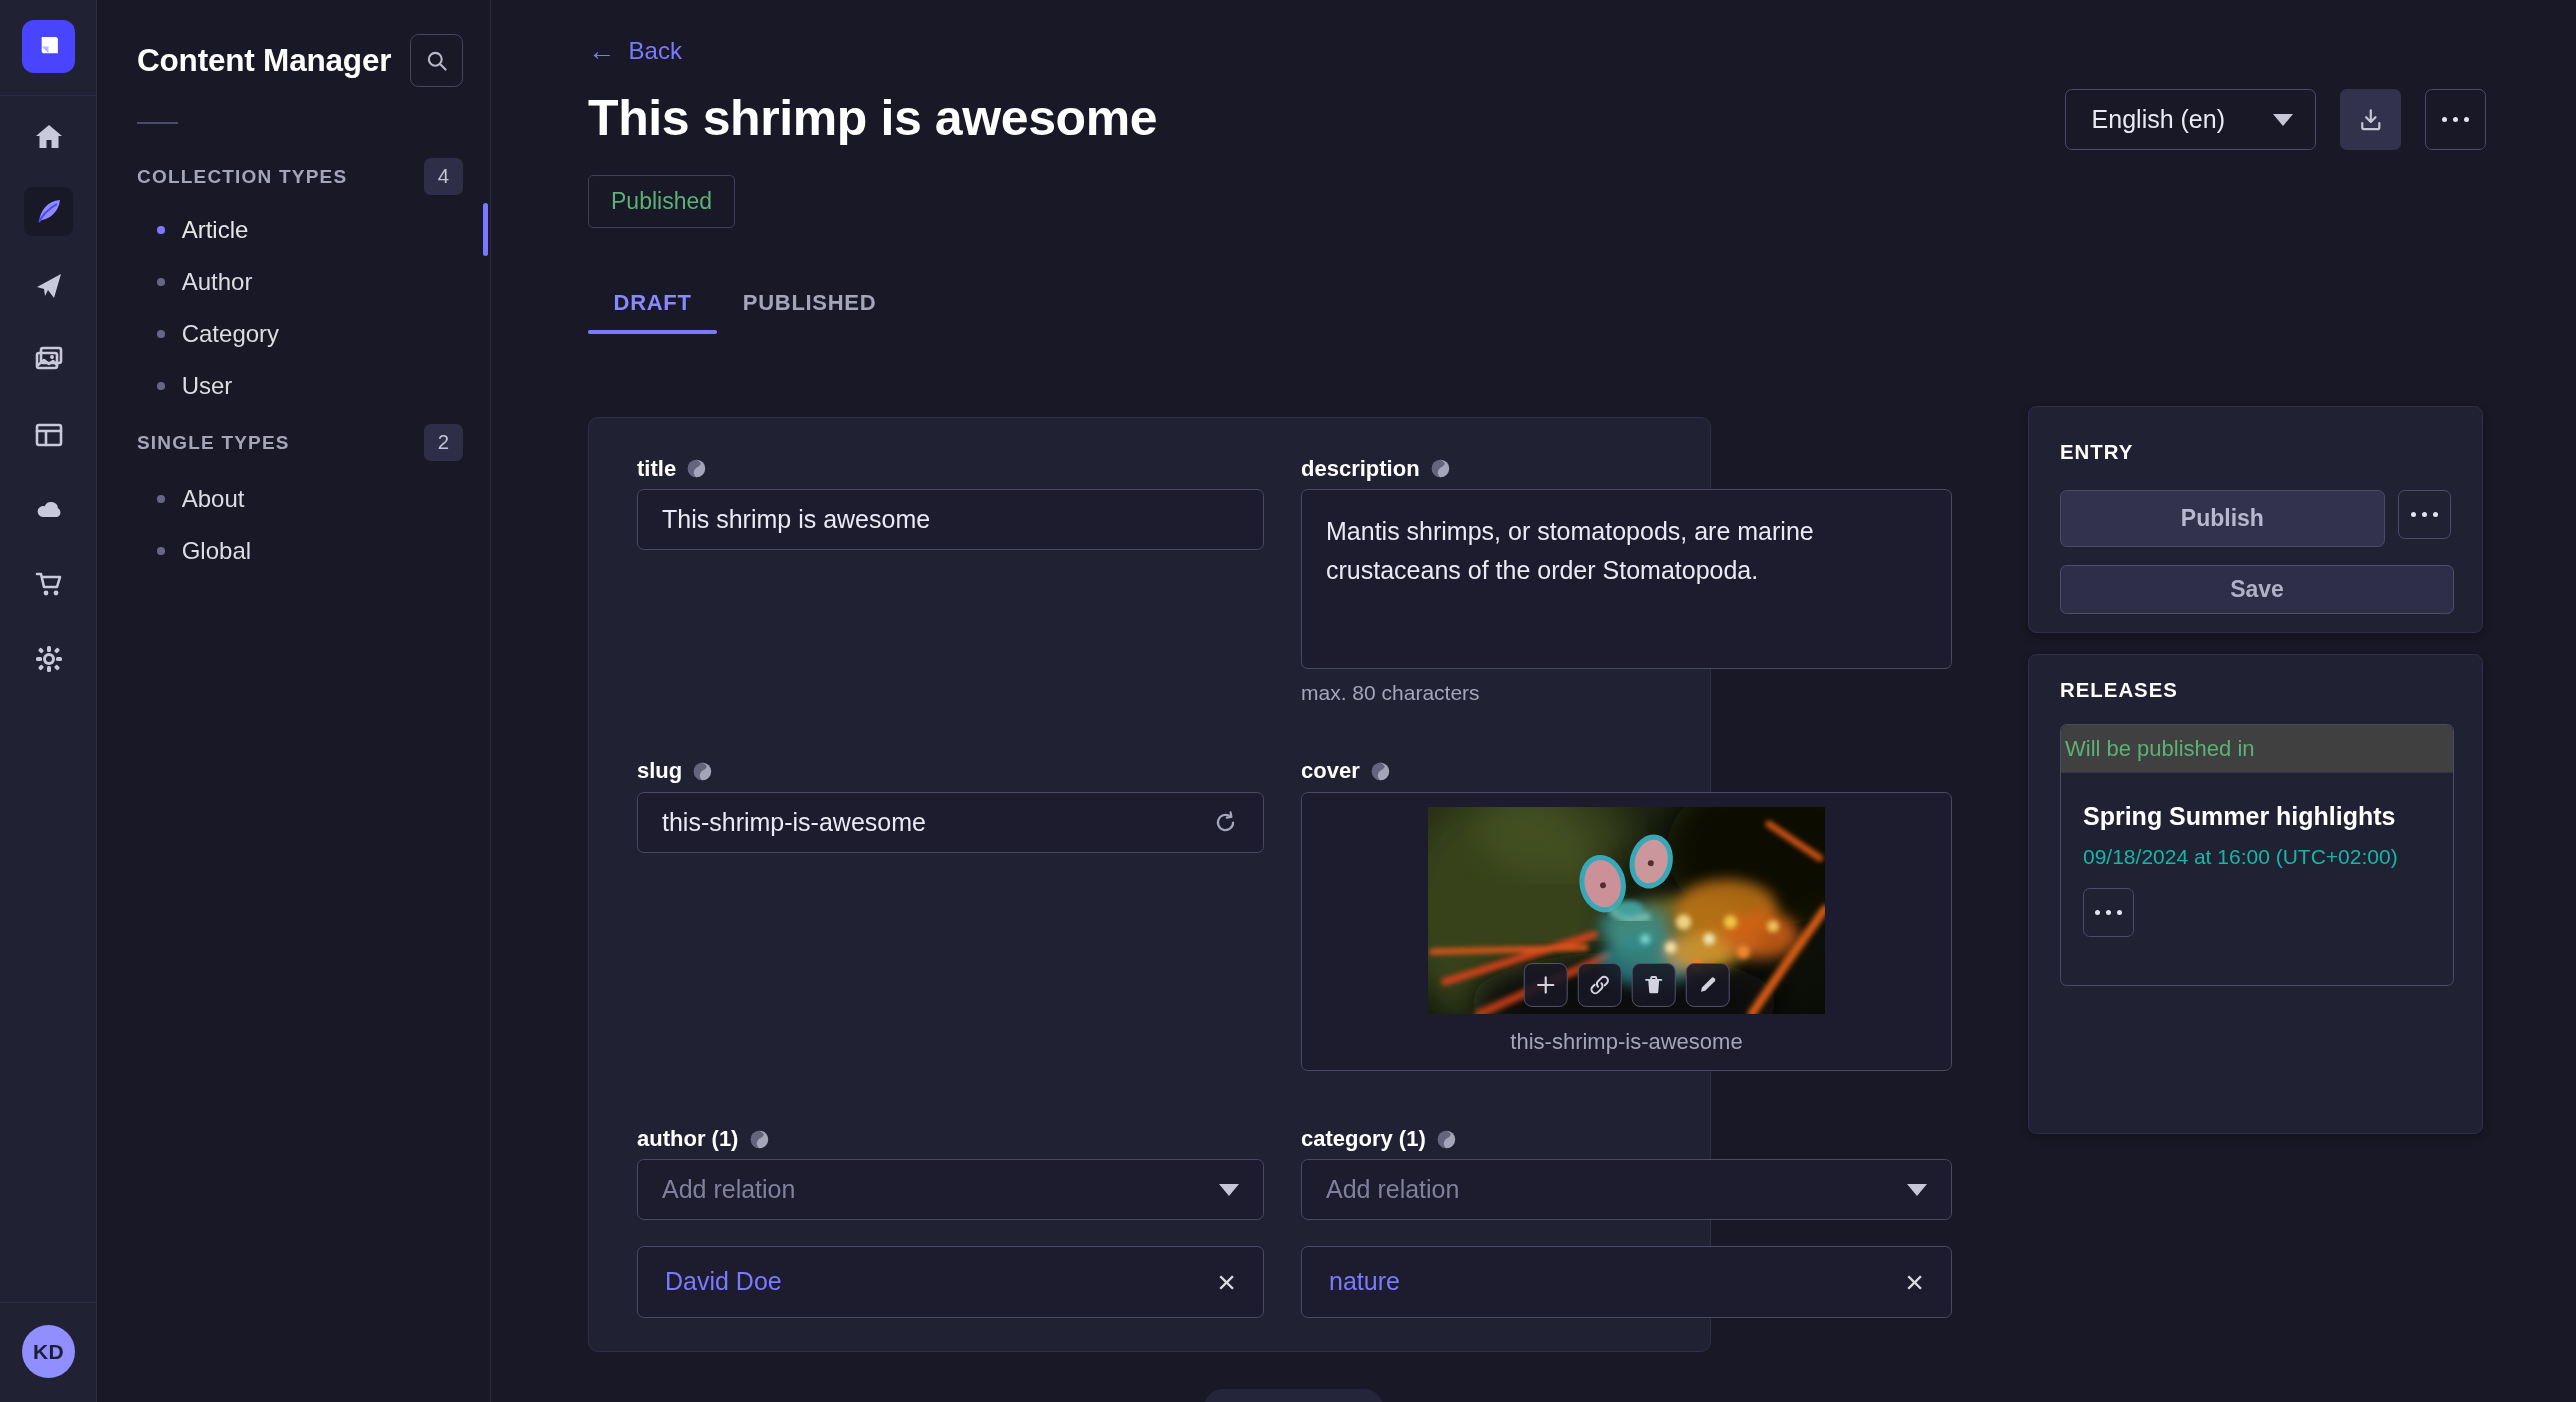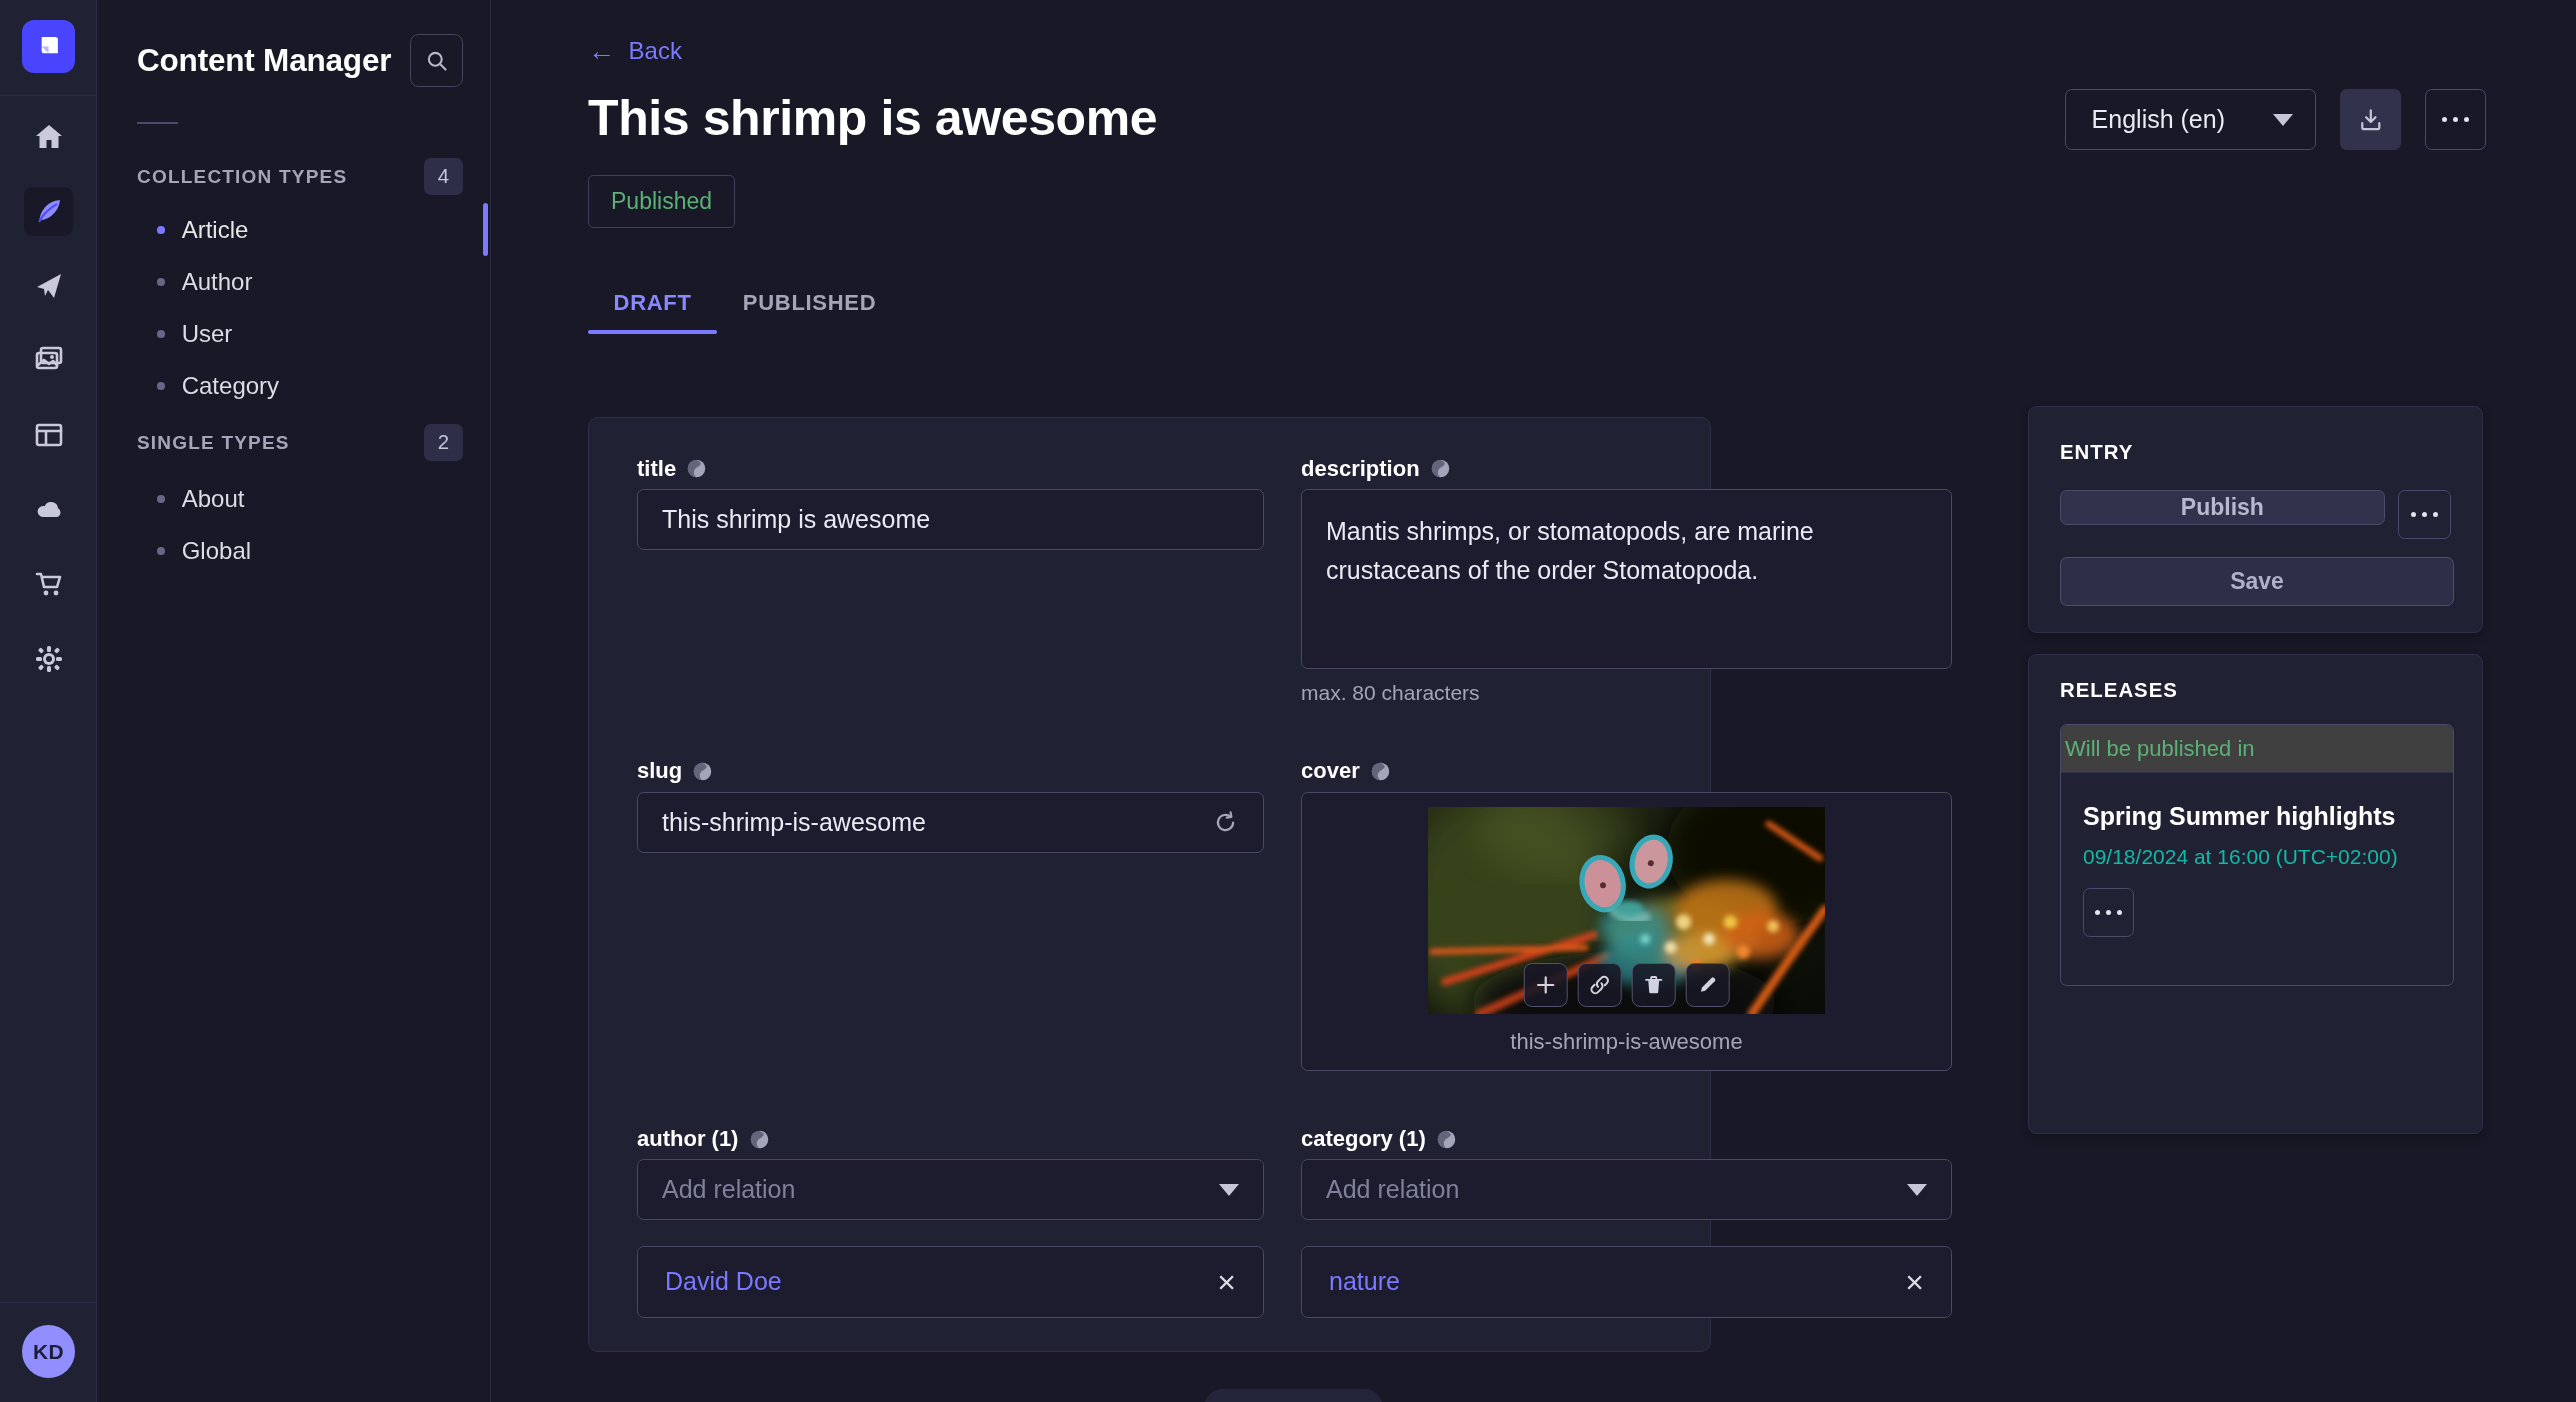--- a/index.html
+++ b/index.html
@@ -107,21 +107,21 @@
               display:flex; align-items:center; justify-content:space-between; padding:0 27px; }
   .rel-link { color:#7b79ff; font-size:25px; cursor:pointer; }
   .rel-close { color:#dcdce4; font-size:32px; line-height:1; cursor:pointer; }
 
   
   .panel-card { position:absolute; left:1536px; width:455px; background:#212134; border:0.9px solid #2f2f49;
                 border-radius:8.5px; box-shadow:0 3.4px 8.5px rgba(0,0,0,.2); }
   .entry-card { top:406px; height:227px; padding:34px 31px; }
   .panel-label { font-size:20.4px; font-weight:700; letter-spacing:1px; color:#ffffff; }
   .entry-btn-row { margin-top:25.6px; display:flex; gap:13.6px; }
-  .btn-publish { width:327px; height:35px; background:#32324d; border:0.9px solid #4a4a6a; border-radius:6.8px;
+  .btn-publish { width:327px; height:57px; background:#32324d; border:0.9px solid #4a4a6a; border-radius:6.8px;
                  color:#b8b8d0; font-size:23px; font-weight:600; display:flex; align-items:center;
                  justify-content:center; cursor:pointer; }
   .btn-more-sm { width:53px; height:49px; border:0.9px solid #4a4a6a; border-radius:6.8px; background:transparent;
                  display:flex; align-items:center; justify-content:center; cursor:pointer; }
   .btn-save { margin-top:18px; width:394px; height:49px; background:#2e2e48; border:0.9px solid #4f4f6d;
               border-radius:6.8px; color:#b0b0c8; font-size:23px; font-weight:600; display:flex;
               align-items:center; justify-content:center; cursor:pointer; }
 
   .releases-card { top:654px; height:480px; padding:24px 31px; }
   .release-box { margin-top:22px; width:394px; height:262px; border:1.3px solid #4a4a6a; border-radius:6.8px;
@@ -241,25 +241,25 @@
       <div class="sb-item active">
         <span class="sb-dot"></span>
         <span class="sb-item-label">Article</span>
       </div>
       <div class="sb-item">
         <span class="sb-dot"></span>
         <span class="sb-item-label">Author</span>
       </div>
       <div class="sb-item">
         <span class="sb-dot"></span>
-        <span class="sb-item-label">User</span>
+        <span class="sb-item-label">Category</span>
       </div>
       <div class="sb-item">
         <span class="sb-dot"></span>
-        <span class="sb-item-label">Category</span>
+        <span class="sb-item-label">User</span>
       </div>
     </div>
 
     <div class="sb-section-head" style="top:424px;">
       <span class="sb-section-label">SINGLE TYPES</span>
       <span class="sb-badge">2</span>
     </div>
     <div class="sb-list" style="top:473px;">
       <div class="sb-item">
         <span class="sb-dot"></span>

